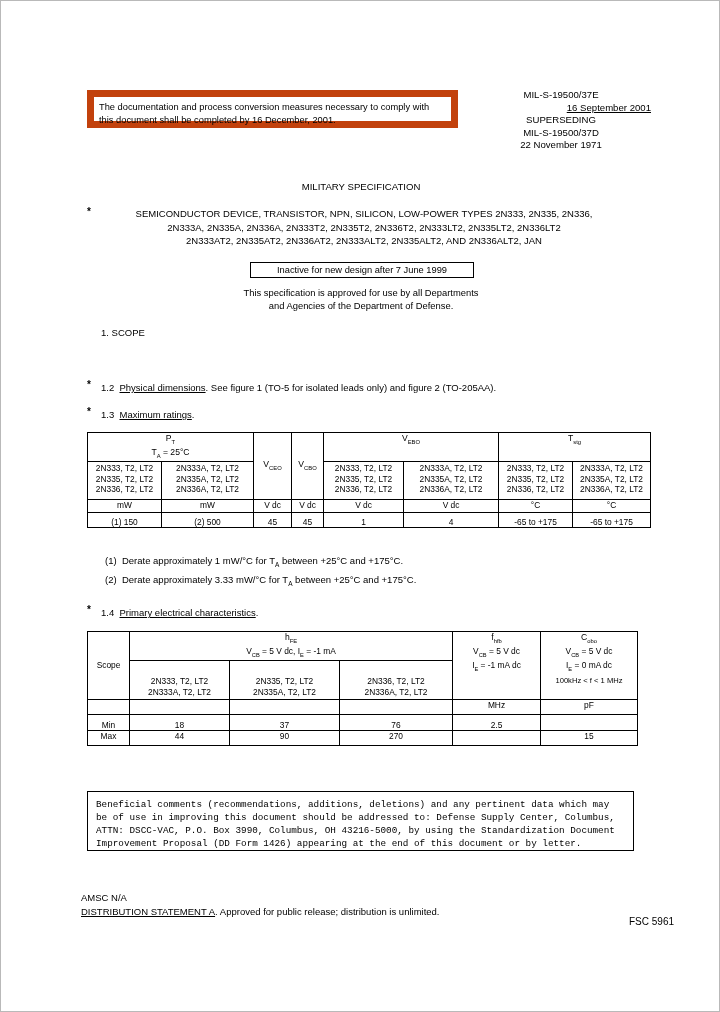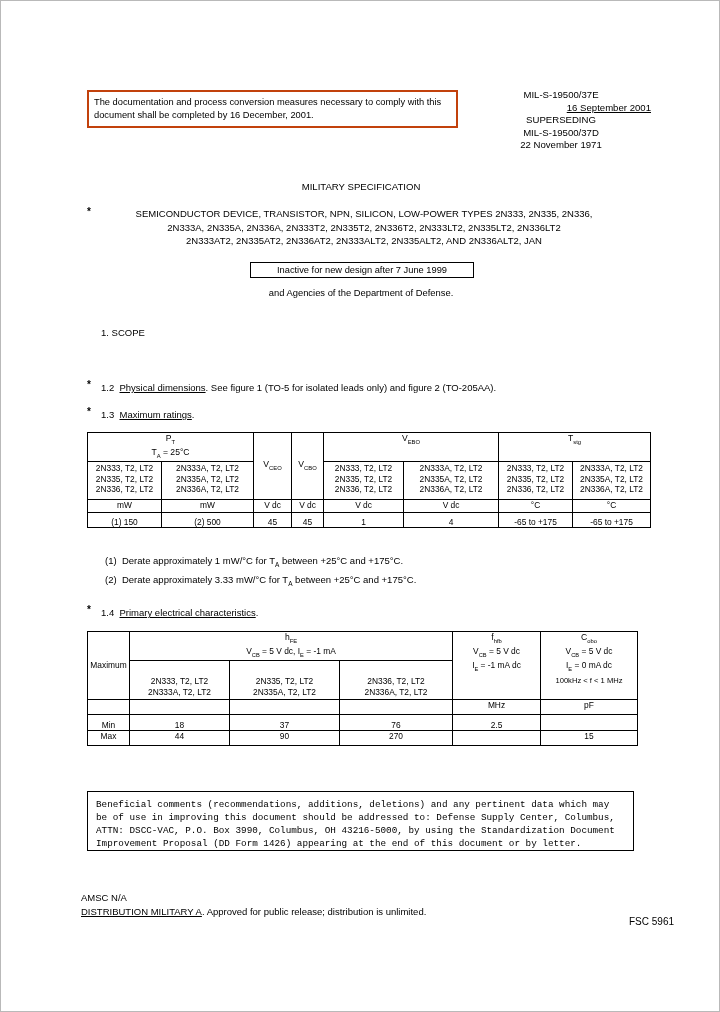--- a/index.html
+++ b/index.html
@@ -30,21 +30,21 @@
     width: 720px;
     height: 1012px;
   }
 
   
   .notice-box {
     position: absolute;
     left: 86px; top: 89px;
     width: 371px;
     height: 38px;
-    border: 2px solid #c2410c;
+    border: 7px solid #c2410c;
     box-sizing: border-box;
     padding: 4px 5px 0 5px;
     font-size: 9.3px;
     line-height: 12.5px;
   }
   .doc-id {
     position: absolute;
     left: 470px; top: 88px;
     width: 180px;
     text-align: center;
@@ -183,20 +183,21 @@
     <div>SEMICONDUCTOR DEVICE, TRANSISTOR, NPN, SILICON, LOW-POWER TYPES 2N333, 2N335, 2N336,</div>
     <div>2N333A, 2N335A, 2N336A, 2N333T2, 2N335T2, 2N336T2, 2N333LT2, 2N335LT2, 2N336LT2</div>
     <div>2N333AT2, 2N335AT2, 2N336AT2, 2N333ALT2, 2N335ALT2, AND 2N336ALT2, JAN</div>
   </div>
 
   <div class="inactive-box">
     <span>Inactive for new design after 7 June 1999</span>
   </div>
 
   <div class="approved">
+    <div>This specification is approved for use by all Departments</div>
     <div>and Agencies of the Department of Defense.</div>
   </div>
 
   <div class="para" style="left:100px; top:325px;">1.  SCOPE</div>
 
 
   <div class="aster-left" style="left:86px; top:378px;">*</div>
   <div class="para" style="left:100px; top:380px;">
     <span>1.2</span>
     <span>&nbsp;</span><span class="u">Physical dimensions</span><span>.   See figure 1 (TO-5 for isolated leads only) and figure 2 (TO-205AA).</span>
@@ -317,21 +318,21 @@
       <col style="width:42px">
           <col style="width:100px">
           <col style="width:110px">
       <col style="width:113px">
           <col style="width:88px">
           <col style="width:97px">
     </colgroup>
 
     <tbody>
           <tr>
-      <td rowspan="2" class="nb-b" style="vertical-align:middle">Maximum</td>
+      <td rowspan="2" class="nb-b" style="vertical-align:middle">Scope</td>
       <td colspan="3" class="nb-b" style="height:22px">
         <span class="hdr-sym"><span>h</span><sub>FE</sub></span><br>
         <span><span>V</span><sub>CB</sub><span> = 5 V dc, I</span><sub>E</sub><span> = -1 mA</span></span>
       </td>
       <td rowspan="2" class="nb-b">
         <span class="hdr-sym"><span>f</span><sub>hfb</sub></span><br>
         <span><span>V</span><sub>CB</sub><span> = 5 V dc</span></span><br>
         <span><span>I</span><sub>E</sub><span> = -1 mA dc</span></span>
       </td>
       <td rowspan="2" class="nb-b">
@@ -385,18 +386,18 @@
     </tr>
   </tbody>
       </table>
 
   <div class="beneficial">
     <span>Beneficial comments (recommendations, additions, deletions) and any pertinent data which may be of use in improving this document should be addressed to:  Defense Supply Center, Columbus, ATTN:  DSCC-VAC, P.O. Box 3990, Columbus, OH  43216-5000, by using the Standardization Document Improvement Proposal (DD Form 1426) appearing at the end of this document or by letter.</span>
   </div>
 
   <div class="footer-left">
     <div>AMSC N/A</div>
-    <div><span class="u">DISTRIBUTION MILITARY A</span><span>.  Approved for public release; distribution is unlimited.</span></div>
+    <div><span class="u">DISTRIBUTION STATEMENT A</span><span>.  Approved for public release; distribution is unlimited.</span></div>
   </div>
   <div class="footer-right">FSC 5961</div>
 
 </div>
 </div>
 
 </body></html>

